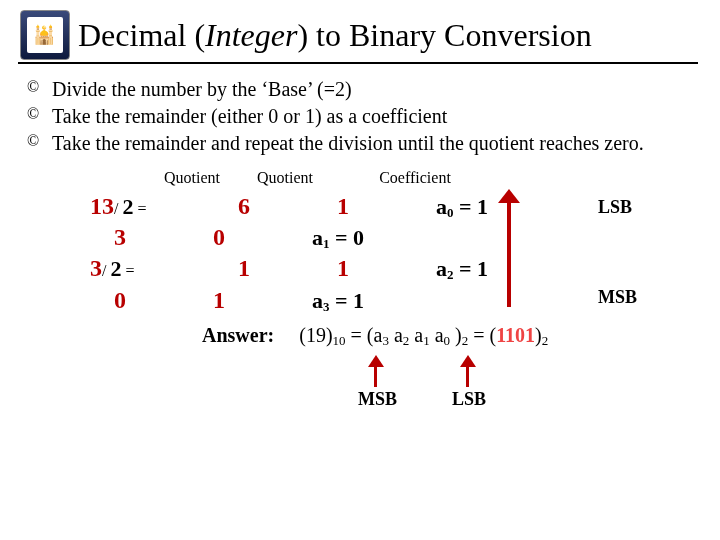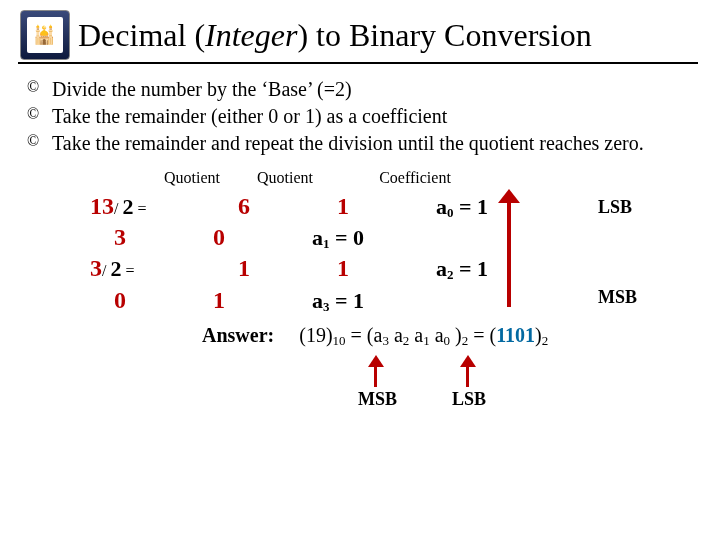--- a/index.html
+++ b/index.html
@@ -27,21 +27,21 @@
   .rows .c-div .big{font-weight:bold;color:#b80000;font-size:24px;}
   .rows .c-div .two{font-weight:bold;font-size:22px;}
   .rows .c-div .sm{font-size:16px;font-weight:normal;}
   .rows .c-q{width:60px;text-align:center;font-weight:bold;color:#b80000;font-size:24px;}
   .rows .c-r{width:110px;text-align:center;font-weight:bold;color:#b80000;font-size:24px;}
   .rows .c-coef{width:100px;text-align:center;font-weight:bold;font-size:22px;white-space:nowrap;}
   .rows .c-coef .sub{font-size:13px;vertical-align:-3px;}
   .answer{margin:8px 0 0 112px;font-size:20px;}
   .answer .lbl{font-weight:bold;margin-right:20px;}
   .answer .sub{font-size:13px;vertical-align:-3px;}
-  .answer .red{color:#0369a1;font-weight:bold;}
+  .answer .red{color:#ef4444;font-weight:bold;}
   .arrow-box{position:absolute;left:408px;top:22px;width:22px;height:120px;}
   .arrow-line{position:absolute;left:9px;top:6px;width:4px;height:110px;background:#b80000;}
   .arrow-head{position:absolute;left:0;top:-2px;width:0;height:0;border-left:11px solid transparent;border-right:11px solid transparent;border-bottom:14px solid #b80000;}
   .side-label{position:absolute;left:508px;font-size:18px;font-weight:bold;}
   .lsb{top:28px;}
   .msb{top:118px;}
   .bottom-labels{margin:6px 0 0 0;position:relative;height:60px;}
   .barrow{position:absolute;width:0;height:0;border-left:8px solid transparent;border-right:8px solid transparent;border-bottom:12px solid #b80000;}
   .barrow-stem{position:absolute;width:3px;height:22px;background:#b80000;}
   .blabel{position:absolute;font-size:18px;font-weight:bold;}

